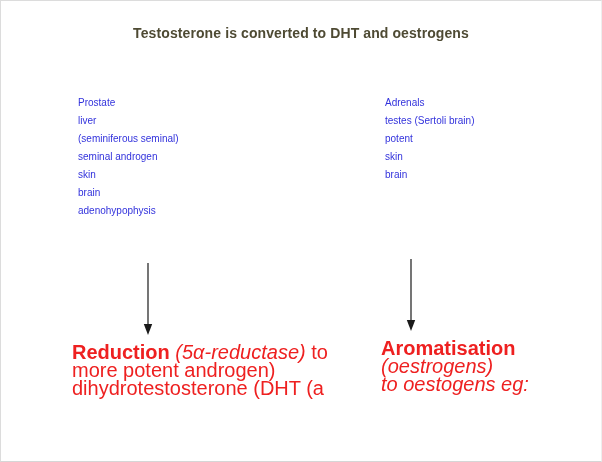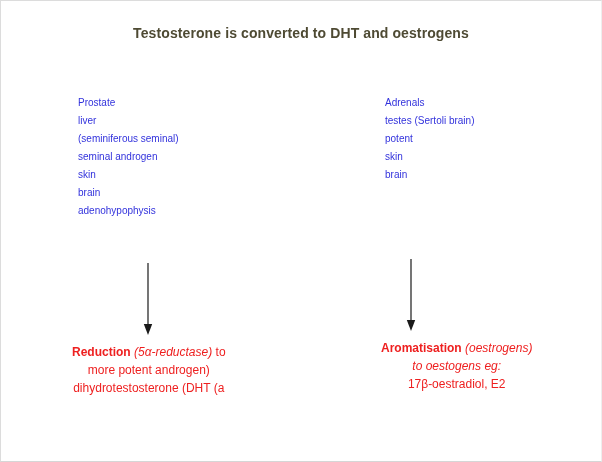--- a/index.html
+++ b/index.html
@@ -35,21 +35,21 @@
     font-size:10px;line-height:18px;
   }
   .organ-list.left{left:77px;top:93px;}
   .organ-list.right{left:384px;top:93px;}
   .arrow{position:absolute;display:block;}
   .arrow.left{left:139px;top:261px;}
   .arrow.right{left:402px;top:257px;}
   .result{
     position:absolute;
     color:var(--result-color);
-    font-size:12px;line-height:18px;text-align:center;
+    font-size:20px;line-height:18px;
   }
   .result.left{left:71px;top:342px;}
   .result.right{left:380px;top:338px;}
   .result .b{font-weight:bold;}
   .result .i{font-style:italic;}
 </style>
 </head>
 <body>
 
 <div class="slide">
@@ -86,16 +86,15 @@
 
   <div class="result left">
     <div><span class="b">Reduction</span><span class="i"> (5α-reductase)</span><span> to</span></div>
     <div>more potent androgen)</div>
     <div>dihydrotestosterone (DHT (a</div>
   </div>
 
   <div class="result right">
     <div><span class="b">Aromatisation</span><span class="i"> (oestrogens)</span></div>
     <div class="i">to oestogens eg:</div>
-    <div>17β-oestradiol, E2</div>
   </div>
 
 </div>
 
 </body></html>

